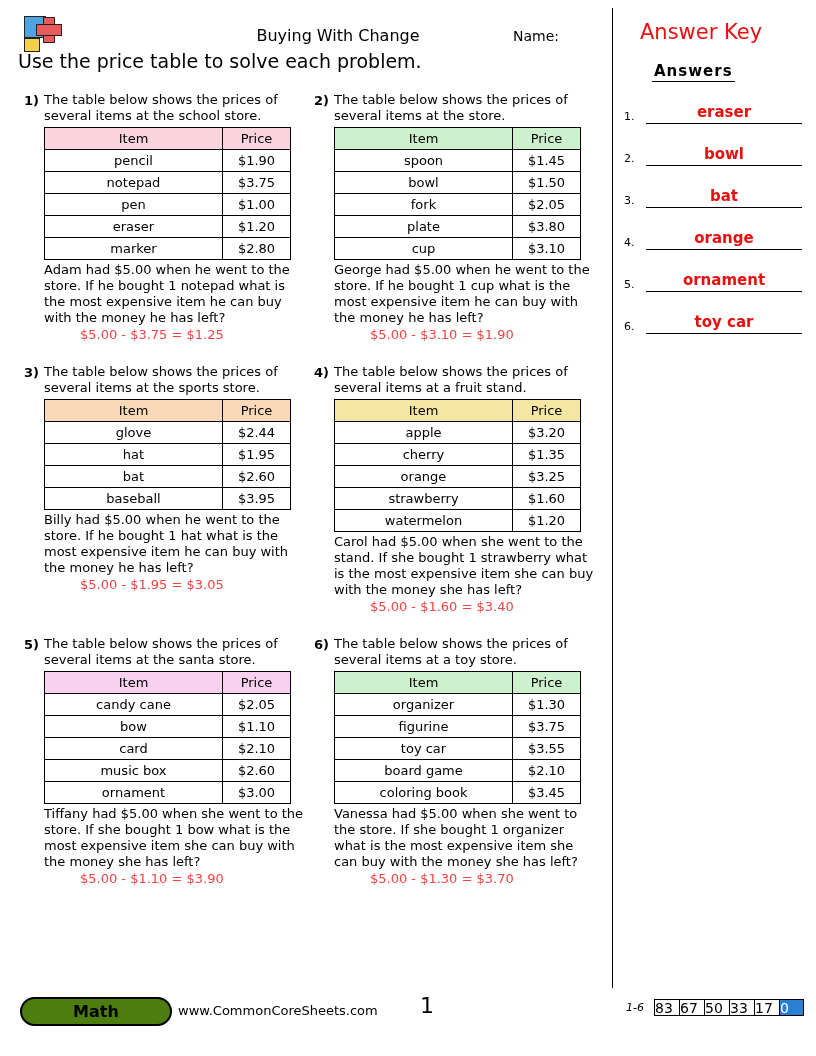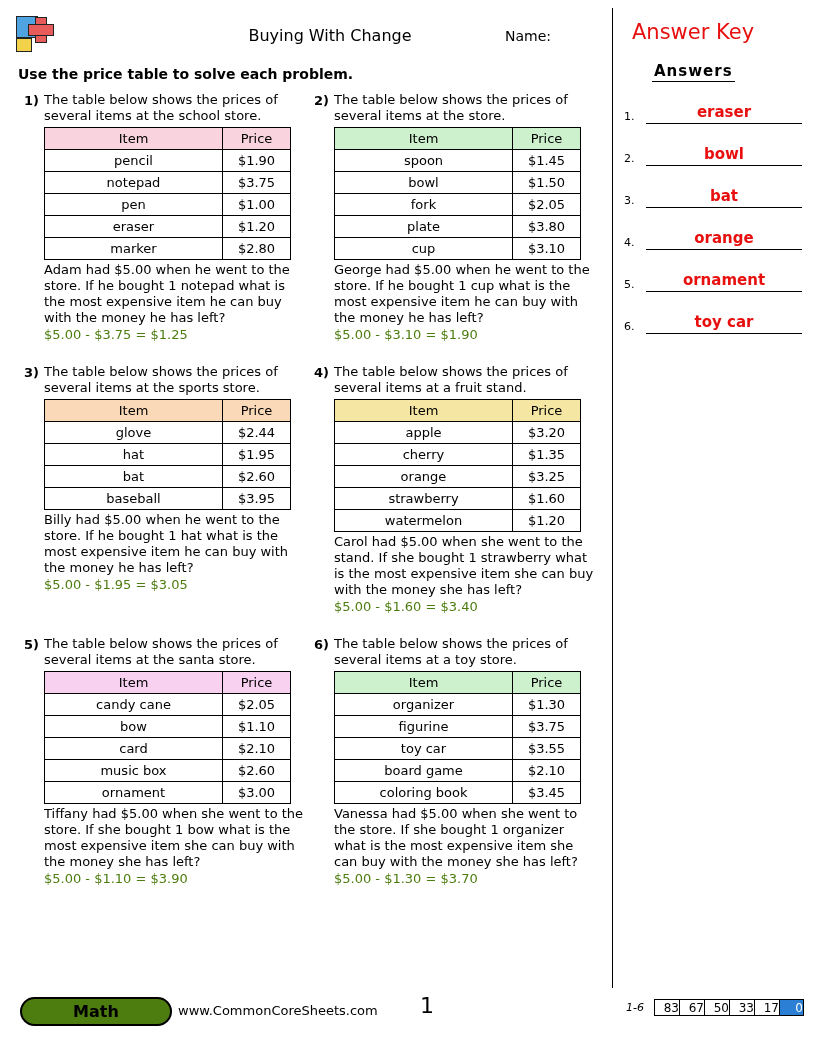--- a/index.html
+++ b/index.html
@@ -11,21 +11,21 @@
     font-family: "DejaVu Sans", sans-serif;
     font-size: 13px;
     color: #000;
     position: relative;
     overflow: hidden;
   }
   .page {
     position: relative;
     width: 816px;
     height: 1056px;
-    padding: 14px 18px 0 10px;
+    padding: 14px 18px 0 18px;
   }
 
   
   .header {
     position: relative;
     height: 44px;
   }
   .logo {
     position: absolute;
     left: 0px;
@@ -73,23 +73,23 @@
     top: 6px;
     font-size: 21px;
     font-weight: normal;
     color: #e8100f;
     font-family: "DejaVu Sans", sans-serif;
   }
 
   .instructions {
     position: absolute;
     left: 18px;
-    top: 66px;
-    font-size: 14px;
-    font-weight: bold;
+    top: 50px;
+    font-size: 19px;
+    font-weight: normal;
   }
 
   .divider {
     position: absolute;
     left: 612px;
     top: 8px;
     width: 1px;
     height: 980px;
     background: #000;
   }
@@ -137,23 +137,24 @@
     font-size: 13px;
     padding: 2px 4px;
     text-align: center;
     font-weight: normal;
     height: 22px;
   }
   table.price th { font-weight: normal; }
   table.price .c-item { width: 178px; }
   table.price .c-price { width: 68px; }
   .answer-line {
-    color: #4d7c0f;
+    color: #ef4444;
     font-size: 13px;
     margin-top: 1px;
+    margin-left: 36px;
   }
   .spacer { height: 22px; }
 
   
   .answers-col {
     position: absolute;
     left: 624px;
     top: 62px;
     width: 178px;
   }
@@ -235,22 +236,22 @@
     margin-right: 10px;
     font-size: 11px;
     font-style: italic;
   }
   .score-box .cell {
     border: 1px solid #000;
     border-right: none;
     width: 25px;
     height: 17px;
     line-height: 16px;
-    text-align: right;
-    font-size: 12px;
+    text-align: left;
+    font-size: 14px;
   }
   .score-box .cell.last { border-right: 1px solid #000; }
   .score-box .cell.zero { background: #2b7fd4; color: #fff; }
 </style>
 </head>
 <body>
 
 <div class="page">
 
   <div class="header">

